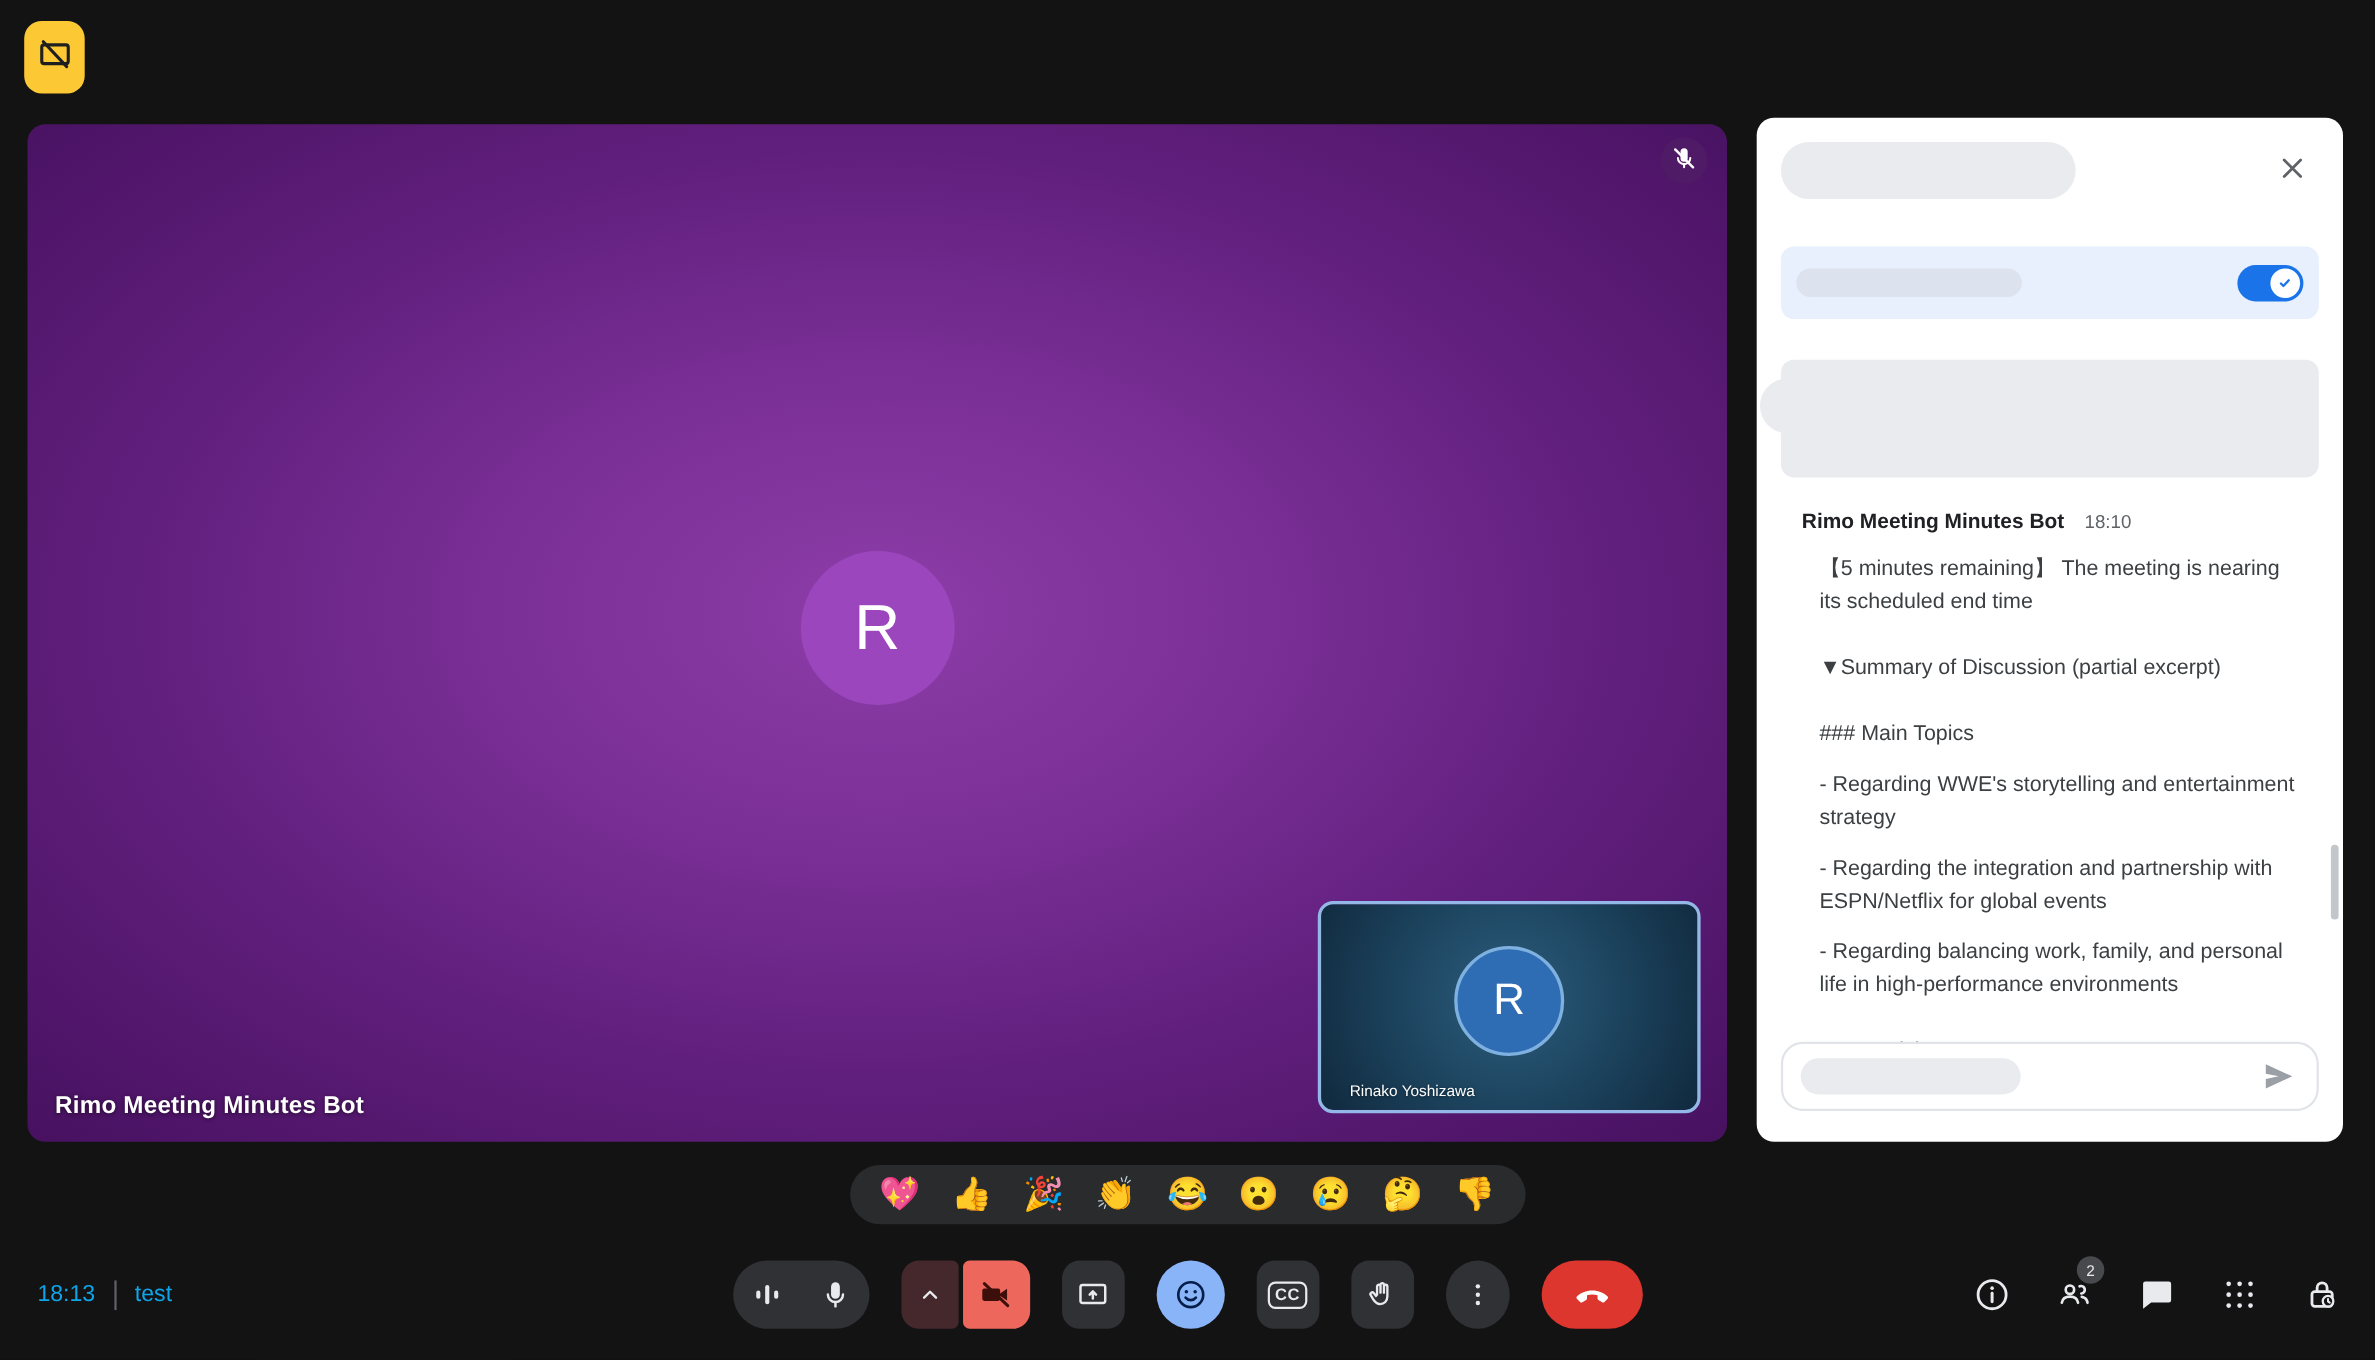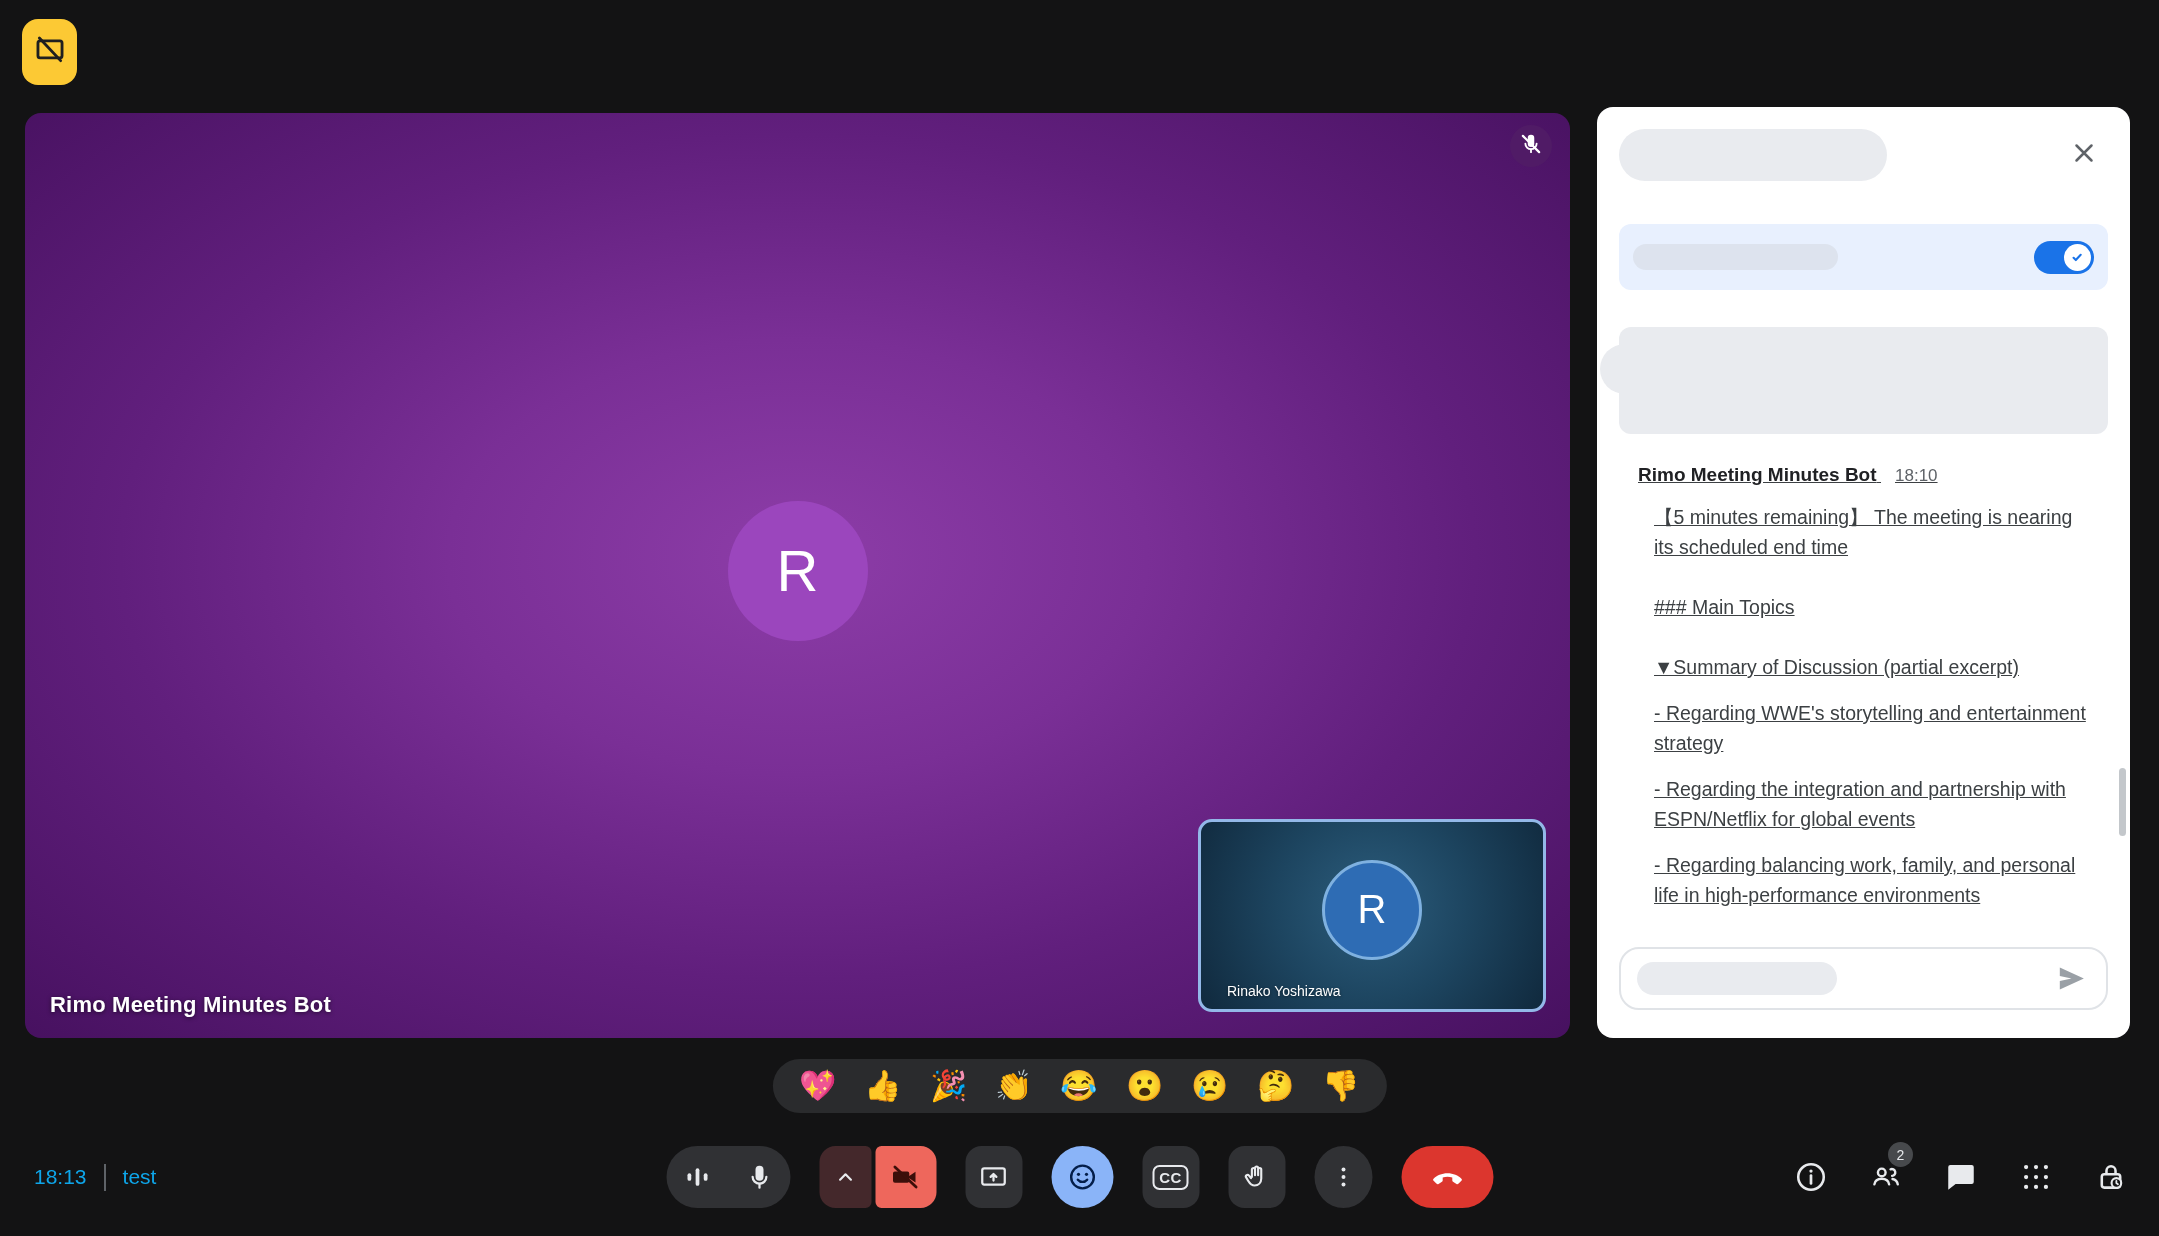--- a/index.html
+++ b/index.html
@@ -41,21 +41,21 @@
   .toggle-row{position:absolute;left:22px;top:117px;width:489px;height:66px;border-radius:12px;
     background:#e8f0fe;display:flex;align-items:center;justify-content:space-between;
     padding:0 14px;box-sizing:border-box;}
   .toggle-label{width:205px;height:26px;border-radius:13px;background:#dde3ee;}
   .switch{width:60px;height:33px;border-radius:17px;background:#1a73e8;position:relative;border:none;
     cursor:pointer;padding:0;}
   .knob{position:absolute;right:3px;top:3px;width:27px;height:27px;border-radius:50%;background:#fff;
     display:flex;align-items:center;justify-content:center;}
   .avatar-redact{position:absolute;left:3px;top:237px;width:50px;height:50px;border-radius:50%;}
   .msg-redact{position:absolute;left:22px;top:220px;width:489px;height:107px;border-radius:12px;}
-  .message{position:absolute;left:41px;top:357px;right:26px;color:#3c4043;text-decoration:underline;}
+  .message{position:absolute;left:41px;top:357px;right:26px;color:#3c4043;}
   .msg-head{margin-bottom:12px;}
   .sender{font-size:19px;font-weight:700;color:#202124;}
   .time{font-size:17px;color:#5f6368;margin-left:14px;}
   .message p{margin:16px;font-size:19.5px;line-height:30px;color:#3c4043;}
   .message p.gap{margin-top:30px;}
   .chat-scrollbar{position:absolute;right:4px;top:661px;width:7px;height:68px;border-radius:4px;
     background:#c3c7cb;}
   .chat-input{position:absolute;left:22px;bottom:28px;width:489px;height:63px;border:2px solid #e0e3e7;
     border-radius:20px;box-sizing:border-box;background:#fff;display:flex;align-items:center;
     justify-content:space-between;padding:0 16px;cursor:text;}
@@ -157,22 +157,22 @@
 
     <div class="redact avatar-redact"></div>
     <div class="redact msg-redact"></div>
 
     <div class="message">
       <div class="msg-head">
         <span class="sender">Rimo Meeting Minutes Bot</span>
         <span class="time">18:10</span>
       </div>
       <p>【5 minutes remaining】 The meeting is nearing its scheduled end time</p>
+      <p class="gap">▼Summary of Discussion (partial excerpt)</p>
       <p class="gap">### Main Topics</p>
-      <p class="gap">▼Summary of Discussion (partial excerpt)</p>
       <p>- Regarding WWE's storytelling and entertainment strategy</p>
       <p>- Regarding the integration and partnership with ESPN/Netflix for global events</p>
       <p>- Regarding balancing work, family, and personal life in high-performance environments</p>
       <p class="gap">### Decisions</p>
     </div>
 
     <div class="chat-scrollbar"></div>
 
     <div class="chat-input">
       <div class="redact input-pill"></div>

